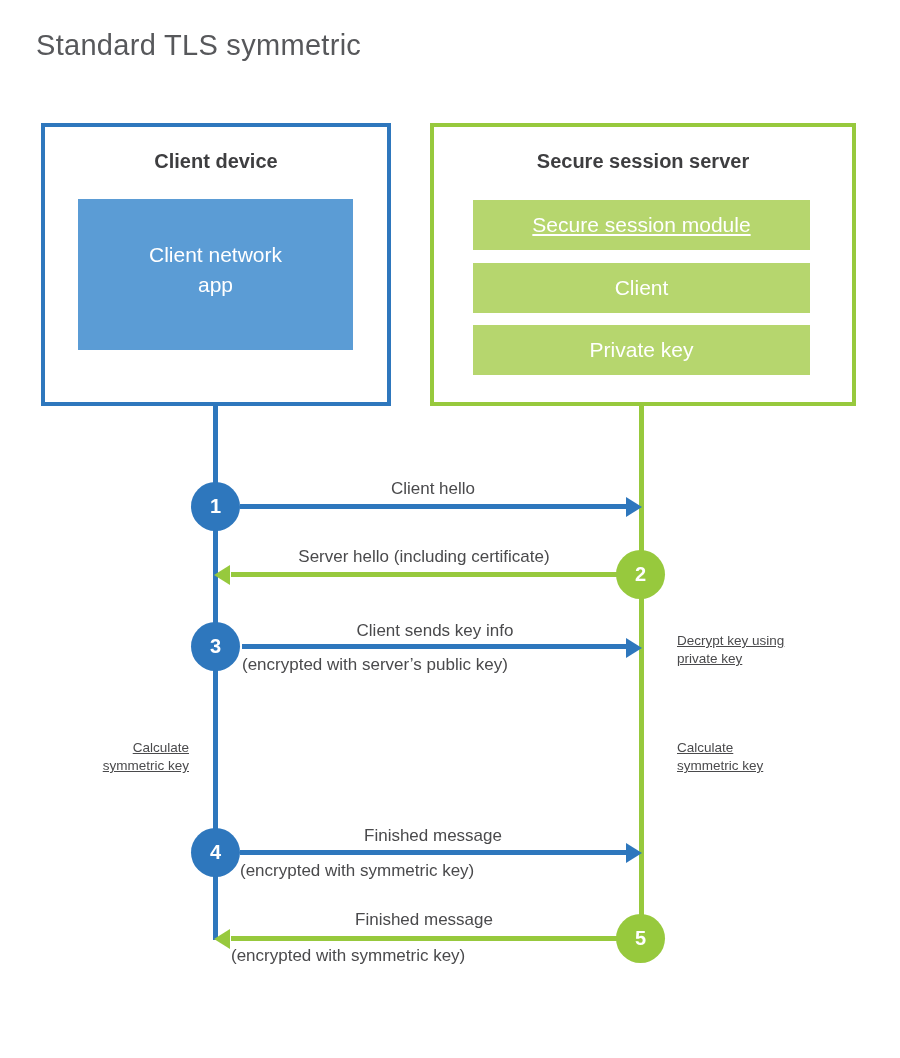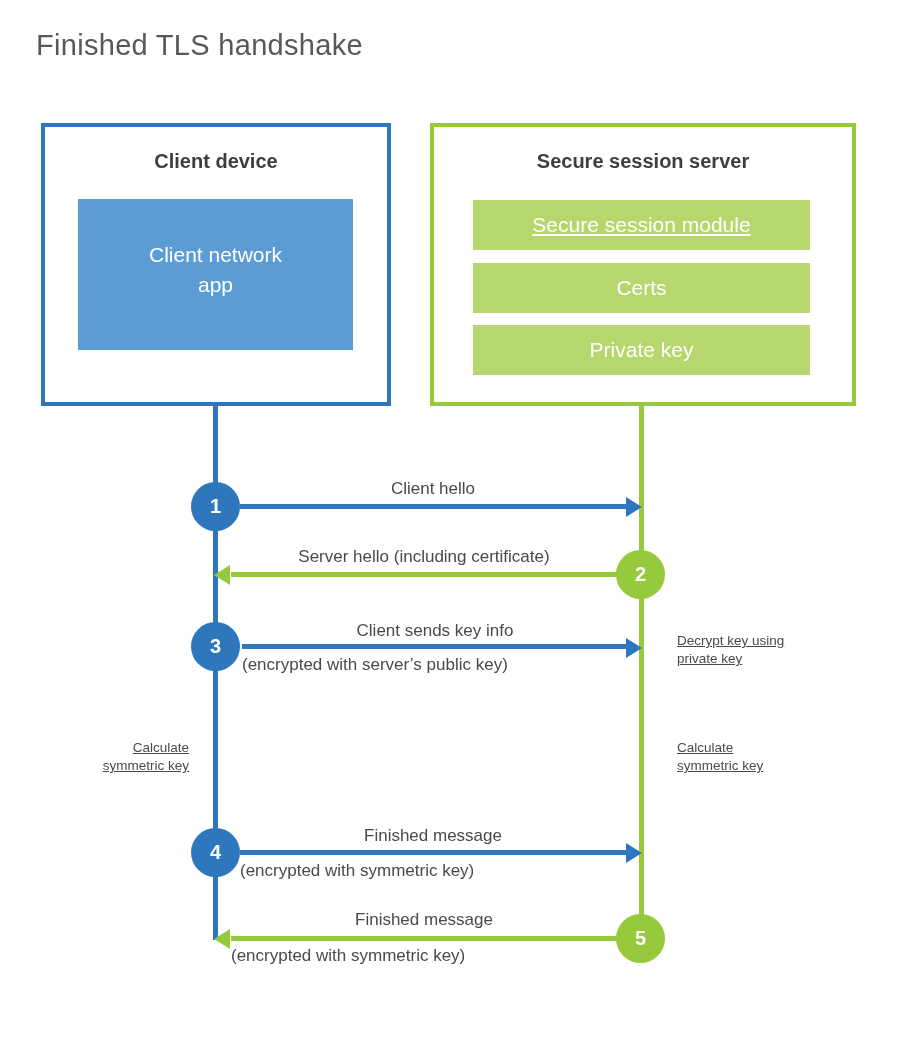--- a/index.html
+++ b/index.html
@@ -95,33 +95,33 @@
   }
   .side-note{
     font-size:13.5px;color:var(--label);line-height:18px;text-decoration:underline;
   }
 </style>
 </head>
 <body>
 
 <div id="canvas">
 
-  <div class="abs page-title">Finished TLS handshake</div>
+  <div class="abs page-title">Standard TLS symmetric</div>
 
   <div class="abs actor-box client-box">
     <div class="actor-heading">Client device</div>
     <div class="app-rect">
       <div class="app-label">Client network app</div>
     </div>
   </div>
 
   <div class="abs actor-box server-box">
     <div class="actor-heading">Secure session server</div>
     <div class="module-bar m0">Secure session module</div>
-    <div class="module-bar m1">Certs</div>
+    <div class="module-bar m1">Client</div>
     <div class="module-bar m2">Private key</div>
   </div>
 
   <div class="abs lifeline blue"></div>
   <div class="abs lifeline green"></div>
 
   <div class="abs msg-label" style="left:240px;top:479px;">Client hello</div>
   <div class="abs arrow-line blue" style="left:240px;top:504px;width:386px;"></div>
   <div class="abs arrow-head right" style="left:626px;top:497px;"></div>
   <div class="abs step-circle blue" style="top:482px;">1</div>

